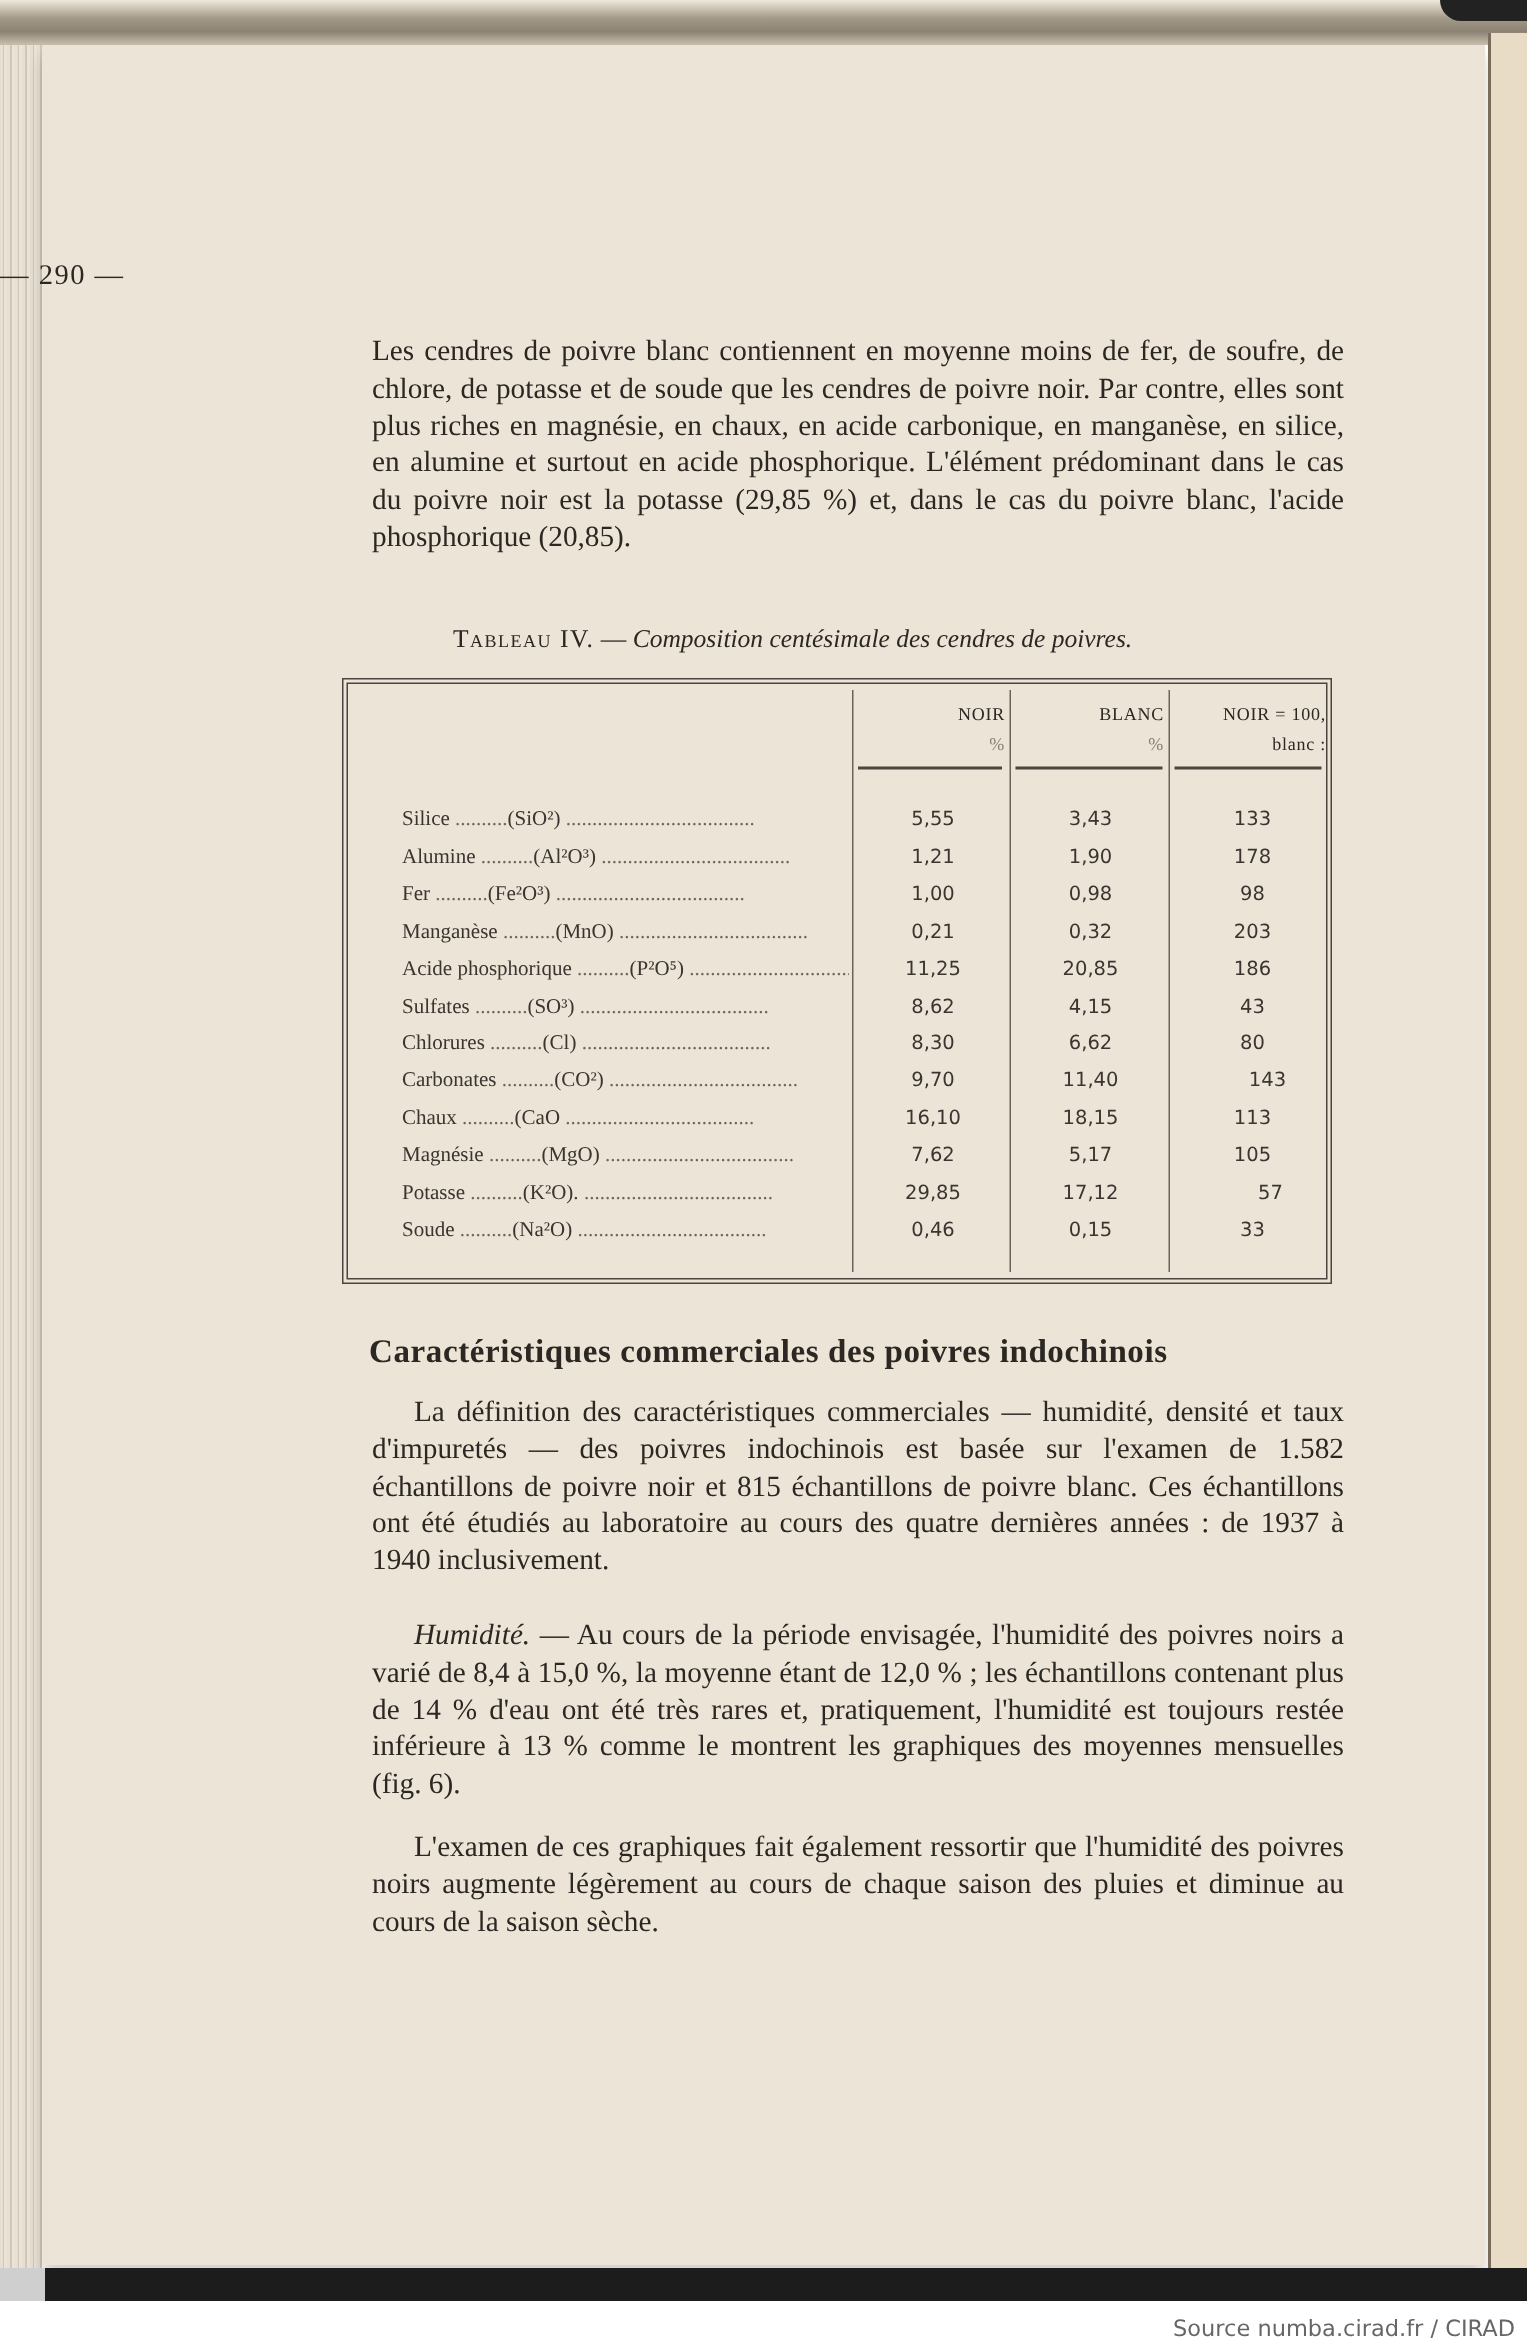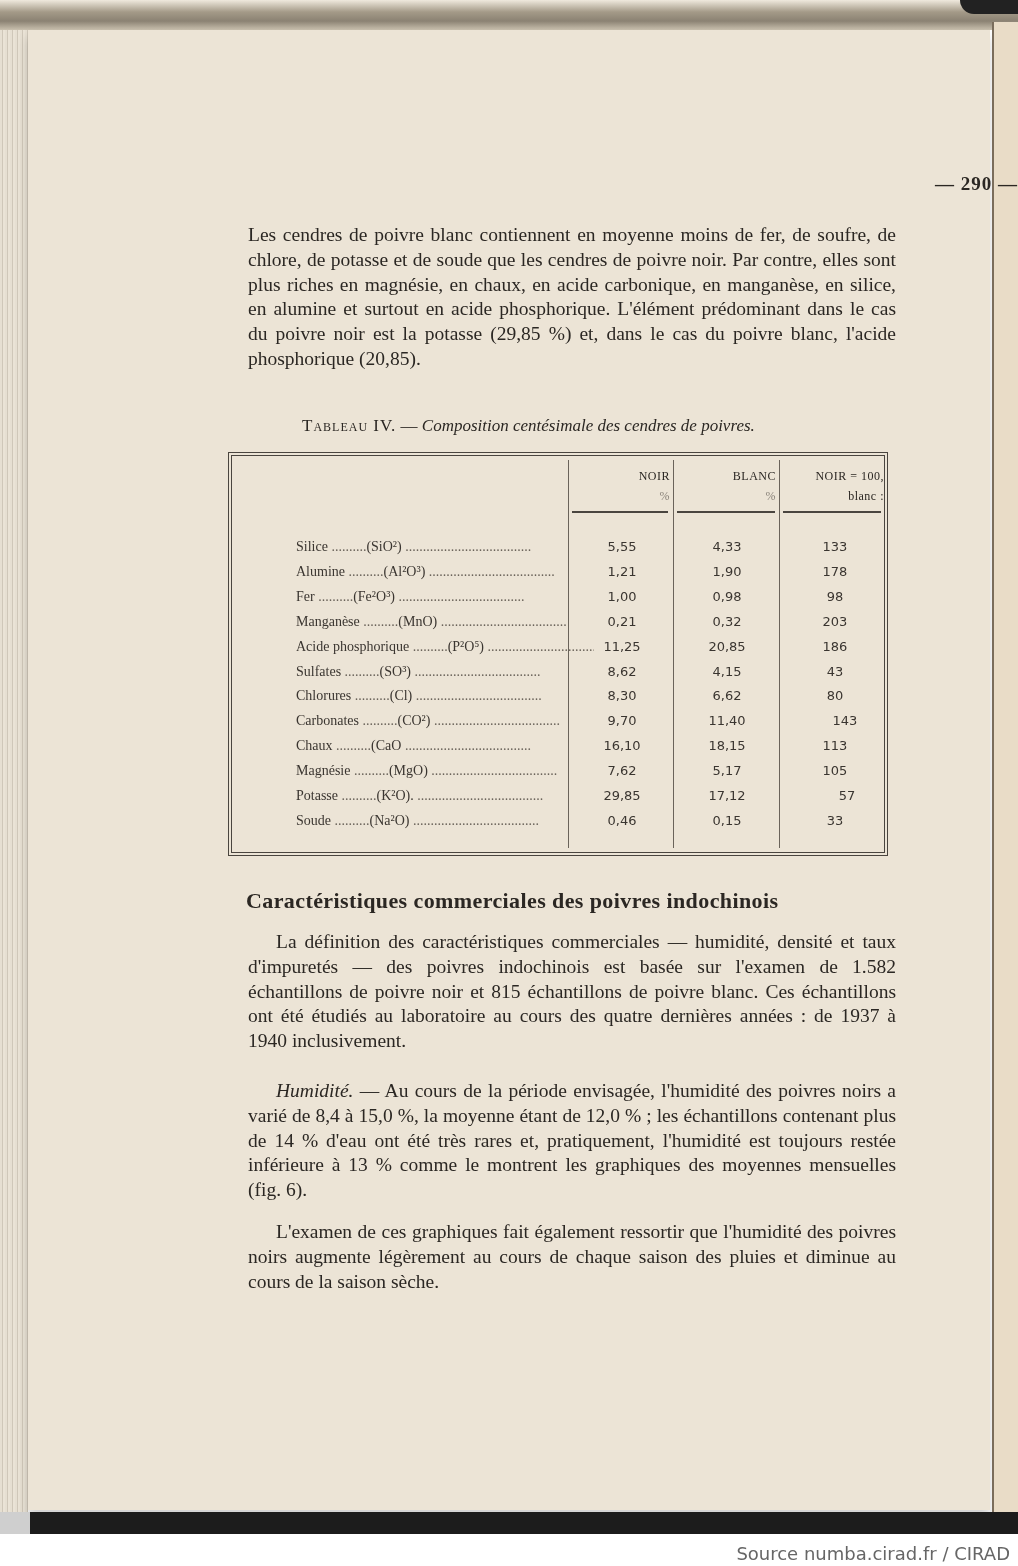--- a/index.html
+++ b/index.html
@@ -9,36 +9,36 @@
              background:linear-gradient(#efe9dd 0%, #a49a88 40%, #8b8273 70%, #c9c0ae 100%); }
   .topdark { position:absolute; left:960px; top:0; width:58px; height:14px; background:#222; border-radius:0 0 0 20px; }
   .page { position:absolute; left:28px; top:30px; width:962px; height:1480px; background:#ece4d6;
           box-shadow: 0 8px 10px rgba(0,0,0,0.18); }
   .edges { position:absolute; left:0; top:30px; width:28px; height:1490px;
            background:repeating-linear-gradient(90deg,#e6dfd2 0 2px,#cfc7b9 2px 3px,#eae3d6 3px 5px); }
   .rightpage { position:absolute; left:992px; top:22px; width:26px; height:1490px; background:#e9dcc7;
                border-left:2px solid #7a6d5c; }
   .bottomdark { position:absolute; left:30px; top:1512px; width:988px; height:22px; background:#1c1c1c; }
   .bottomshade { position:absolute; left:0; top:1512px; width:30px; height:22px; background:#cfcfcf; }
-  .source { position:absolute; right:8px; top:1543px; font-family:"DejaVu Sans", sans-serif; font-size:18px; color:#666; }
+  .source { position:absolute; right:8px; top:1543px; font-family:"DejaVu Sans", sans-serif; font-size:15px; color:#666; }
 
-  .pagenum { position:absolute; left:0; width:1018px; top:173px; text-align:right; font-size:19px; letter-spacing:1px;font-weight:bold; }
+  .pagenum { position:absolute; left:0; width:1018px; top:173px; text-align:left; font-size:19px; letter-spacing:1px; }
   .para { position:absolute; left:248px; width:648px; font-size:19.5px; line-height:24.8px; text-align:justify; }
   .p1 { top:223px; }
   .caption { position:absolute; left:302px; top:416px; font-size:17px; }
   .caption .sc { font-variant:small-caps; letter-spacing:1px; }
   .caption i { font-style:italic; }
 
   .tablebox { position:absolute; left:228px; top:452px; width:660px; height:404px;
               border:3px double #4a453f; border-width:4px; border-style:double; box-sizing:border-box; }
   .col-head { position:absolute; top:466px; font-size:12px; text-align:right; letter-spacing:0.5px; line-height:20px; }
   .vline { position:absolute; top:460px; width:1px; background:#6a635a; height:388px; }
   .hrule { position:absolute; top:511px; height:2px; background:#4a453f; }
   .row { position:absolute; left:268px; font-family:"Liberation Serif", serif; font-size:14px; height:25px; }
-  .row .lbl { position:absolute; left:0; width:298px; white-space:nowrap; overflow:hidden; color:#3a3530;margin-left:28px; }
+  .row .lbl { position:absolute; left:0; width:298px; white-space:nowrap; overflow:hidden; color:#3a3530; }
   .row .v { position:absolute; font-family:"DejaVu Sans", sans-serif; font-size:13px; text-align:center; color:#3a3530; }
 
   .heading { position:absolute; left:246px; top:888px; font-size:22px; font-weight:bold; letter-spacing:0.4px; }
   .p2 { top:930px; }
   .p3 { top:1079px; }
   .p4 { top:1220px; }
 </style>
 </head>
 <body>
 
@@ -78,21 +78,21 @@
   <div>blanc :</div>
 </div>
 <div class="hrule" style="left:572px;width:96px"></div>
 <div class="hrule" style="left:677px;width:98px"></div>
 <div class="hrule" style="left:783px;width:98px"></div>
 
 <div id="rows">
     <div class="row" style="top: 539px;">
       <span class="lbl"><span>Silice</span><span style="color:#6b645b"> ..........</span><span>(SiO²)</span><span style="color:#6b645b"> ....................................</span></span>
       <span class="v" style="left:308px;width:92px">5,55</span>
-      <span class="v" style="left:412px;width:94px">4,33</span>
+      <span class="v" style="left:412px;width:94px">3,43</span>
       <span class="v" style="left:518px;width:98px">133</span>
     </div>
     <div class="row" style="top: 563.9px;">
       <span class="lbl"><span>Alumine</span><span style="color:#6b645b"> ..........</span><span>(Al²O³)</span><span style="color:#6b645b"> ....................................</span></span>
       <span class="v" style="left:308px;width:92px">1,21</span>
       <span class="v" style="left:412px;width:94px">1,90</span>
       <span class="v" style="left:518px;width:98px">178</span>
     </div>
     <div class="row" style="top: 588.8px;">
       <span class="lbl"><span>Fer</span><span style="color:#6b645b"> ..........</span><span>(Fe²O³)</span><span style="color:#6b645b"> ....................................</span></span>

